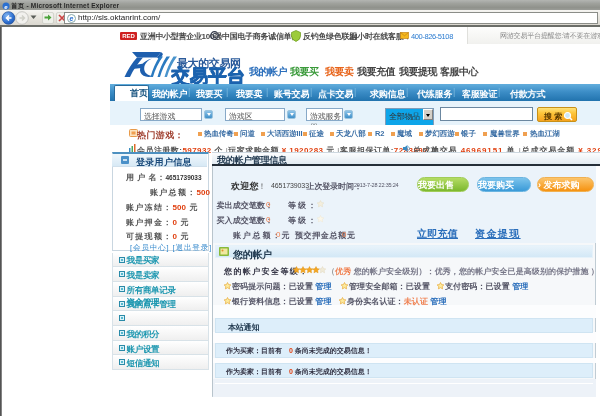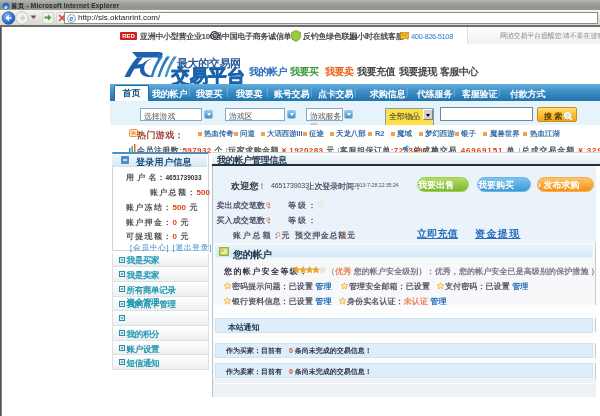--- a/index.html
+++ b/index.html
@@ -26,31 +26,31 @@
 #notice { left:467px; top:27px; width:133px; height:17px; border-left:1px solid #e0e0dc;
   background:linear-gradient(180deg,#fdfdfc,#f1f1ee); }
 #noticetxt { left:500px; top:31px; font-size:7px; color:#8a8a8a; letter-spacing:-0.2px; white-space:nowrap;}
 
 #navlinks span { font-size:10px; letter-spacing:-0.5px; font-weight:bold; }
 
 #mainnav { left:110px; top:84px; width:490px; height:17px;
   background:linear-gradient(180deg,#62aedd 0%,#3d8ec7 45%,#2173ae 100%); }
 #hometab { left:114px; top:85px; width:35px; height:16px; background:#fff;
   border:1px solid #2a6a9a; border-bottom:none; border-radius:2px 2px 0 0;
-  color:#15527f; font-size:9px; font-weight:bold; text-align:center; line-height:15px; letter-spacing:0;}
+  color:#15527f; font-size:9px; font-weight:bold; text-align:right; line-height:15px; letter-spacing:0;}
 .tab { top:88px; color:#fff; font-size:9px; font-weight:bold; letter-spacing:-0.2px; }
 .tsep { top:87px; color:#79b8de; font-size:9px; }
 
 #searchrow { left:110px; top:101px; width:490px; height:24px; background:#e7f3fb; }
 .sfield { top:108px; height:13px; background:#fff; border:1px solid #87a9c8; font-size:8px;
   color:#555; padding:2px 0 0 3px; letter-spacing:-0.2px;}
 .sbtn { top:110px; width:9px; height:9px; border-radius:2px;
   background:linear-gradient(180deg,#8ec4e8,#3f8fc9); border:1px solid #9cc4de; }
 .sbtn:after { content:""; position:absolute; left:1.5px; top:2px; border:2.5px solid transparent; border-top:3.5px solid #fff; }
-#oldsel { left:385px; top:108px; width:49px; height:21px; background:#fde047; border:1px solid #7f9db9; }
+#oldsel { left:385px; top:108px; width:49px; height:21px; background:#0ea5e9; border:1px solid #7f9db9; }
 #oldbtn { left:423px; top:109px; width:10px; height:11px; background:#d4d0c8;
   border:1px solid #808080; border-top-color:#fff; border-left-color:#fff;}
 #oldbtn:after{ content:""; position:absolute; left:1.5px; top:3.5px; border:2.5px solid transparent; border-top:3.5px solid #000; }
 #sinput { left:440px; top:107px; width:93px; height:14px; background:#fff; border:1px solid #6b87a0; }
 #searchbtn { left:537px; top:107px; width:40px; height:15px; border:1px solid #c89018; border-radius:2px;
   background:linear-gradient(180deg,#ffe27a 0%,#fdc53a 40%,#f5a31f 100%); }
 #searchbtn span { position:absolute; left:6px; top:3px; font-size:8px; font-weight:bold; color:#5a3a00; }
 
 #hotrow { left:110px; top:125px; width:490px; height:16px; background:#fff; }
 .hotlabel { font-size:9px; color:#a04030; font-weight:bold; letter-spacing:0.4px;}

